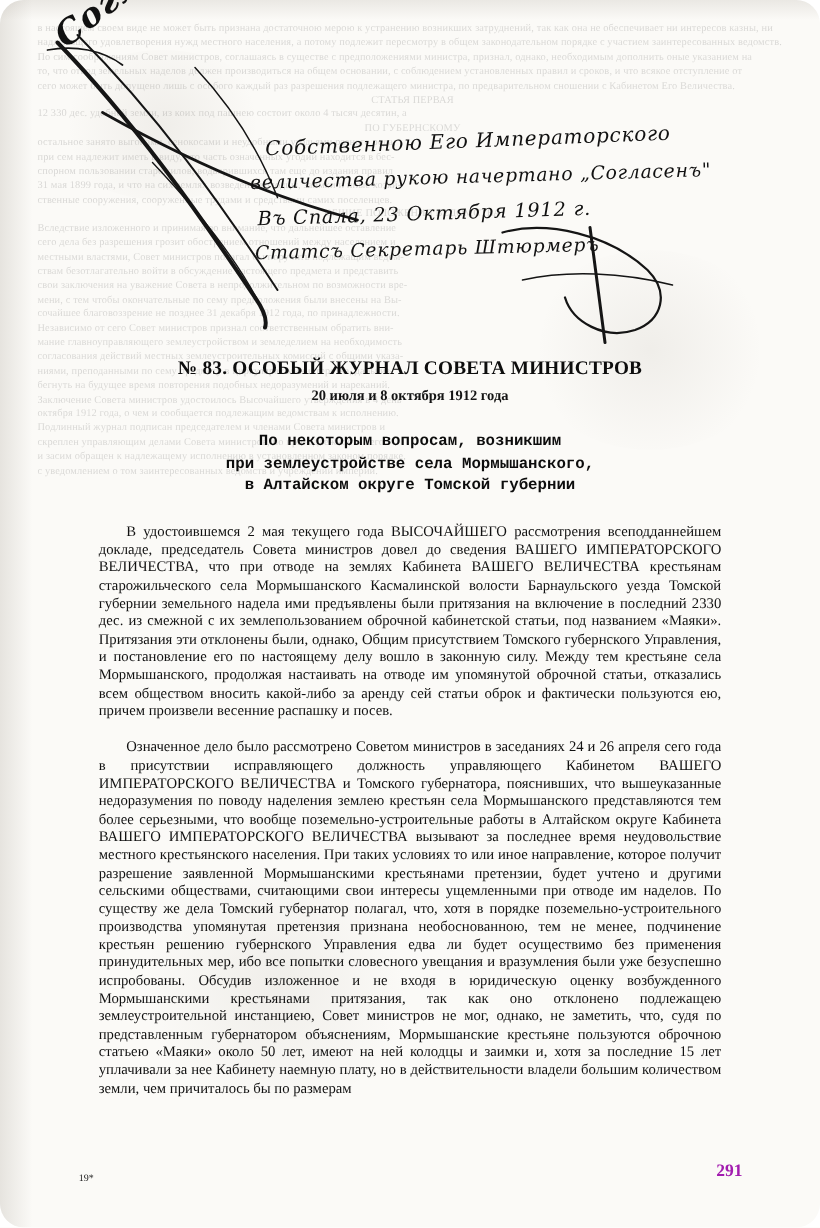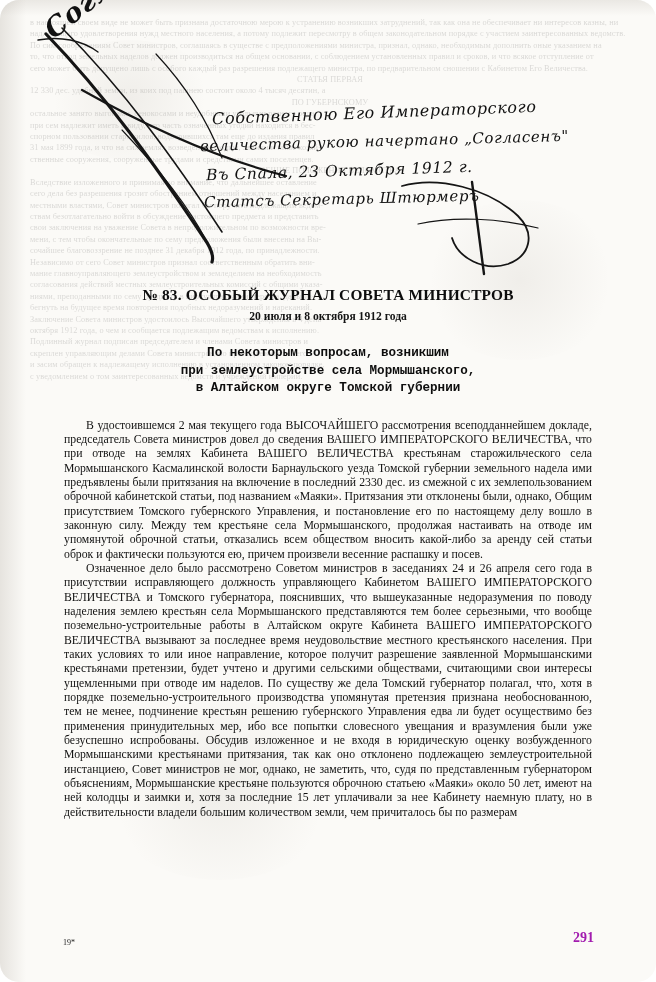--- a/index.html
+++ b/index.html
@@ -132,21 +132,21 @@
 
   .body-text {
     margin-top: 21px;
     font-size: 11.75px;
     line-height: 14.35px;
     text-align: justify;
     color: #111;
     hyphens: manual;
   }
   .body-text p {
-    margin: 0;
+    margin: 15px;
     text-indent: 22px;
     text-align: justify;
   }
   .body-text p + p {
     margin-top: 0;
   }
 
   
   .footer-note {
     position: absolute;

